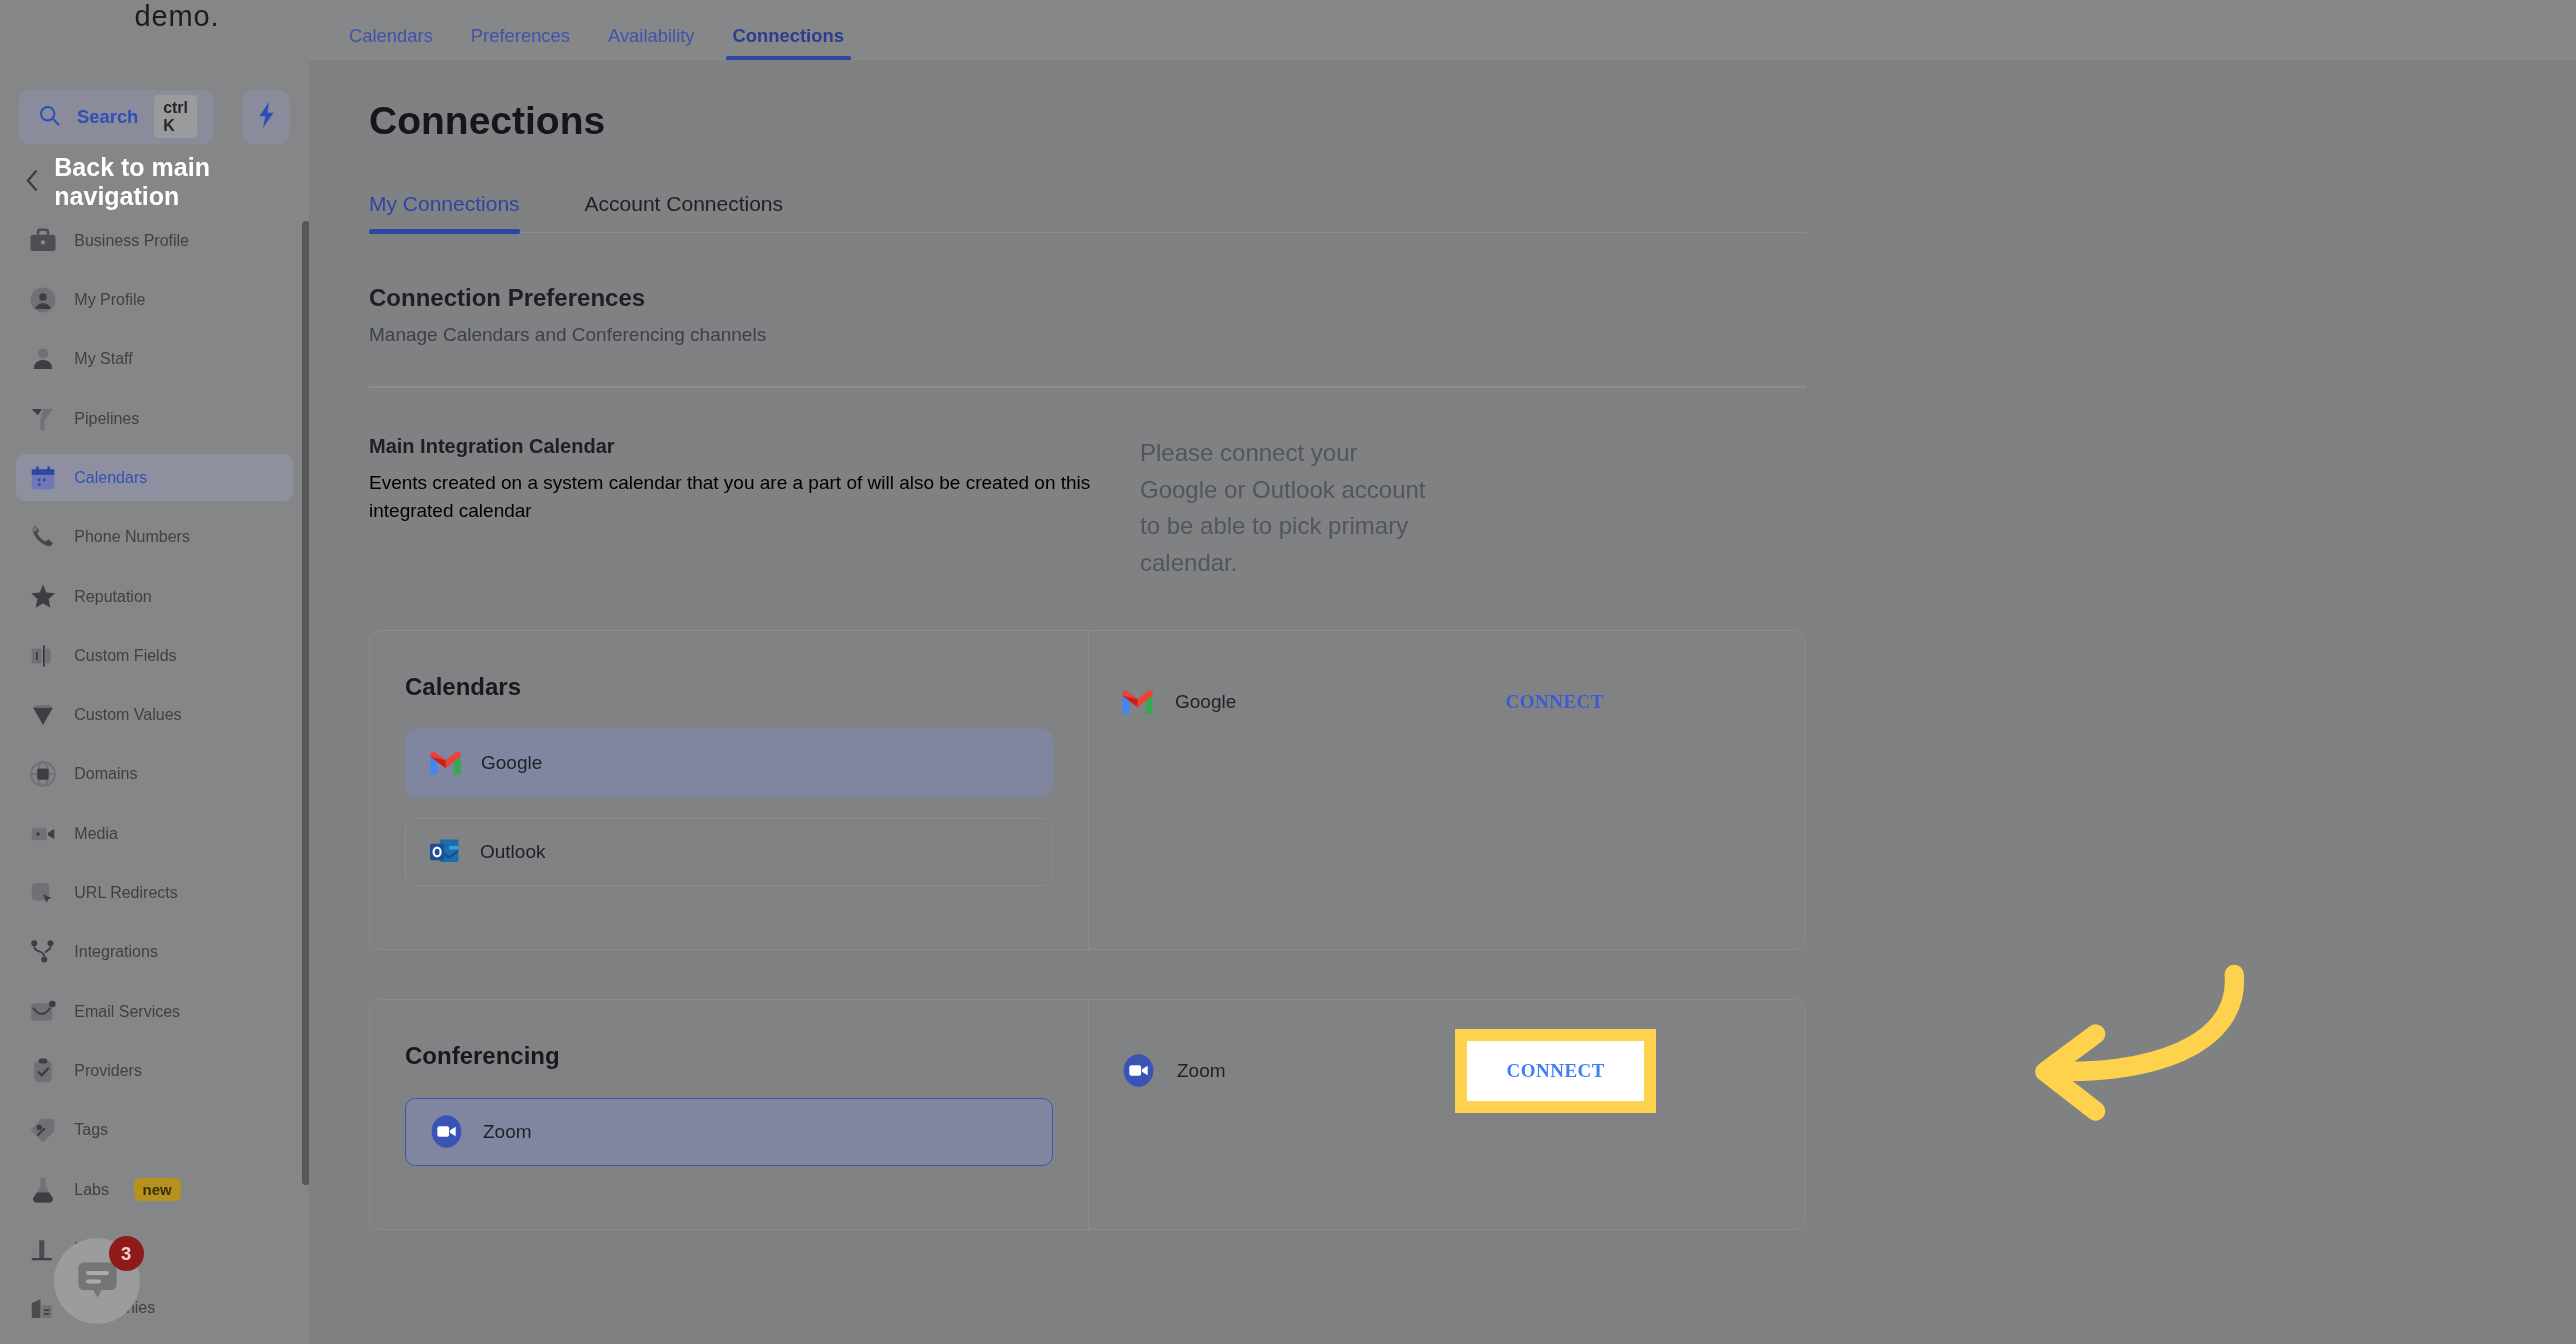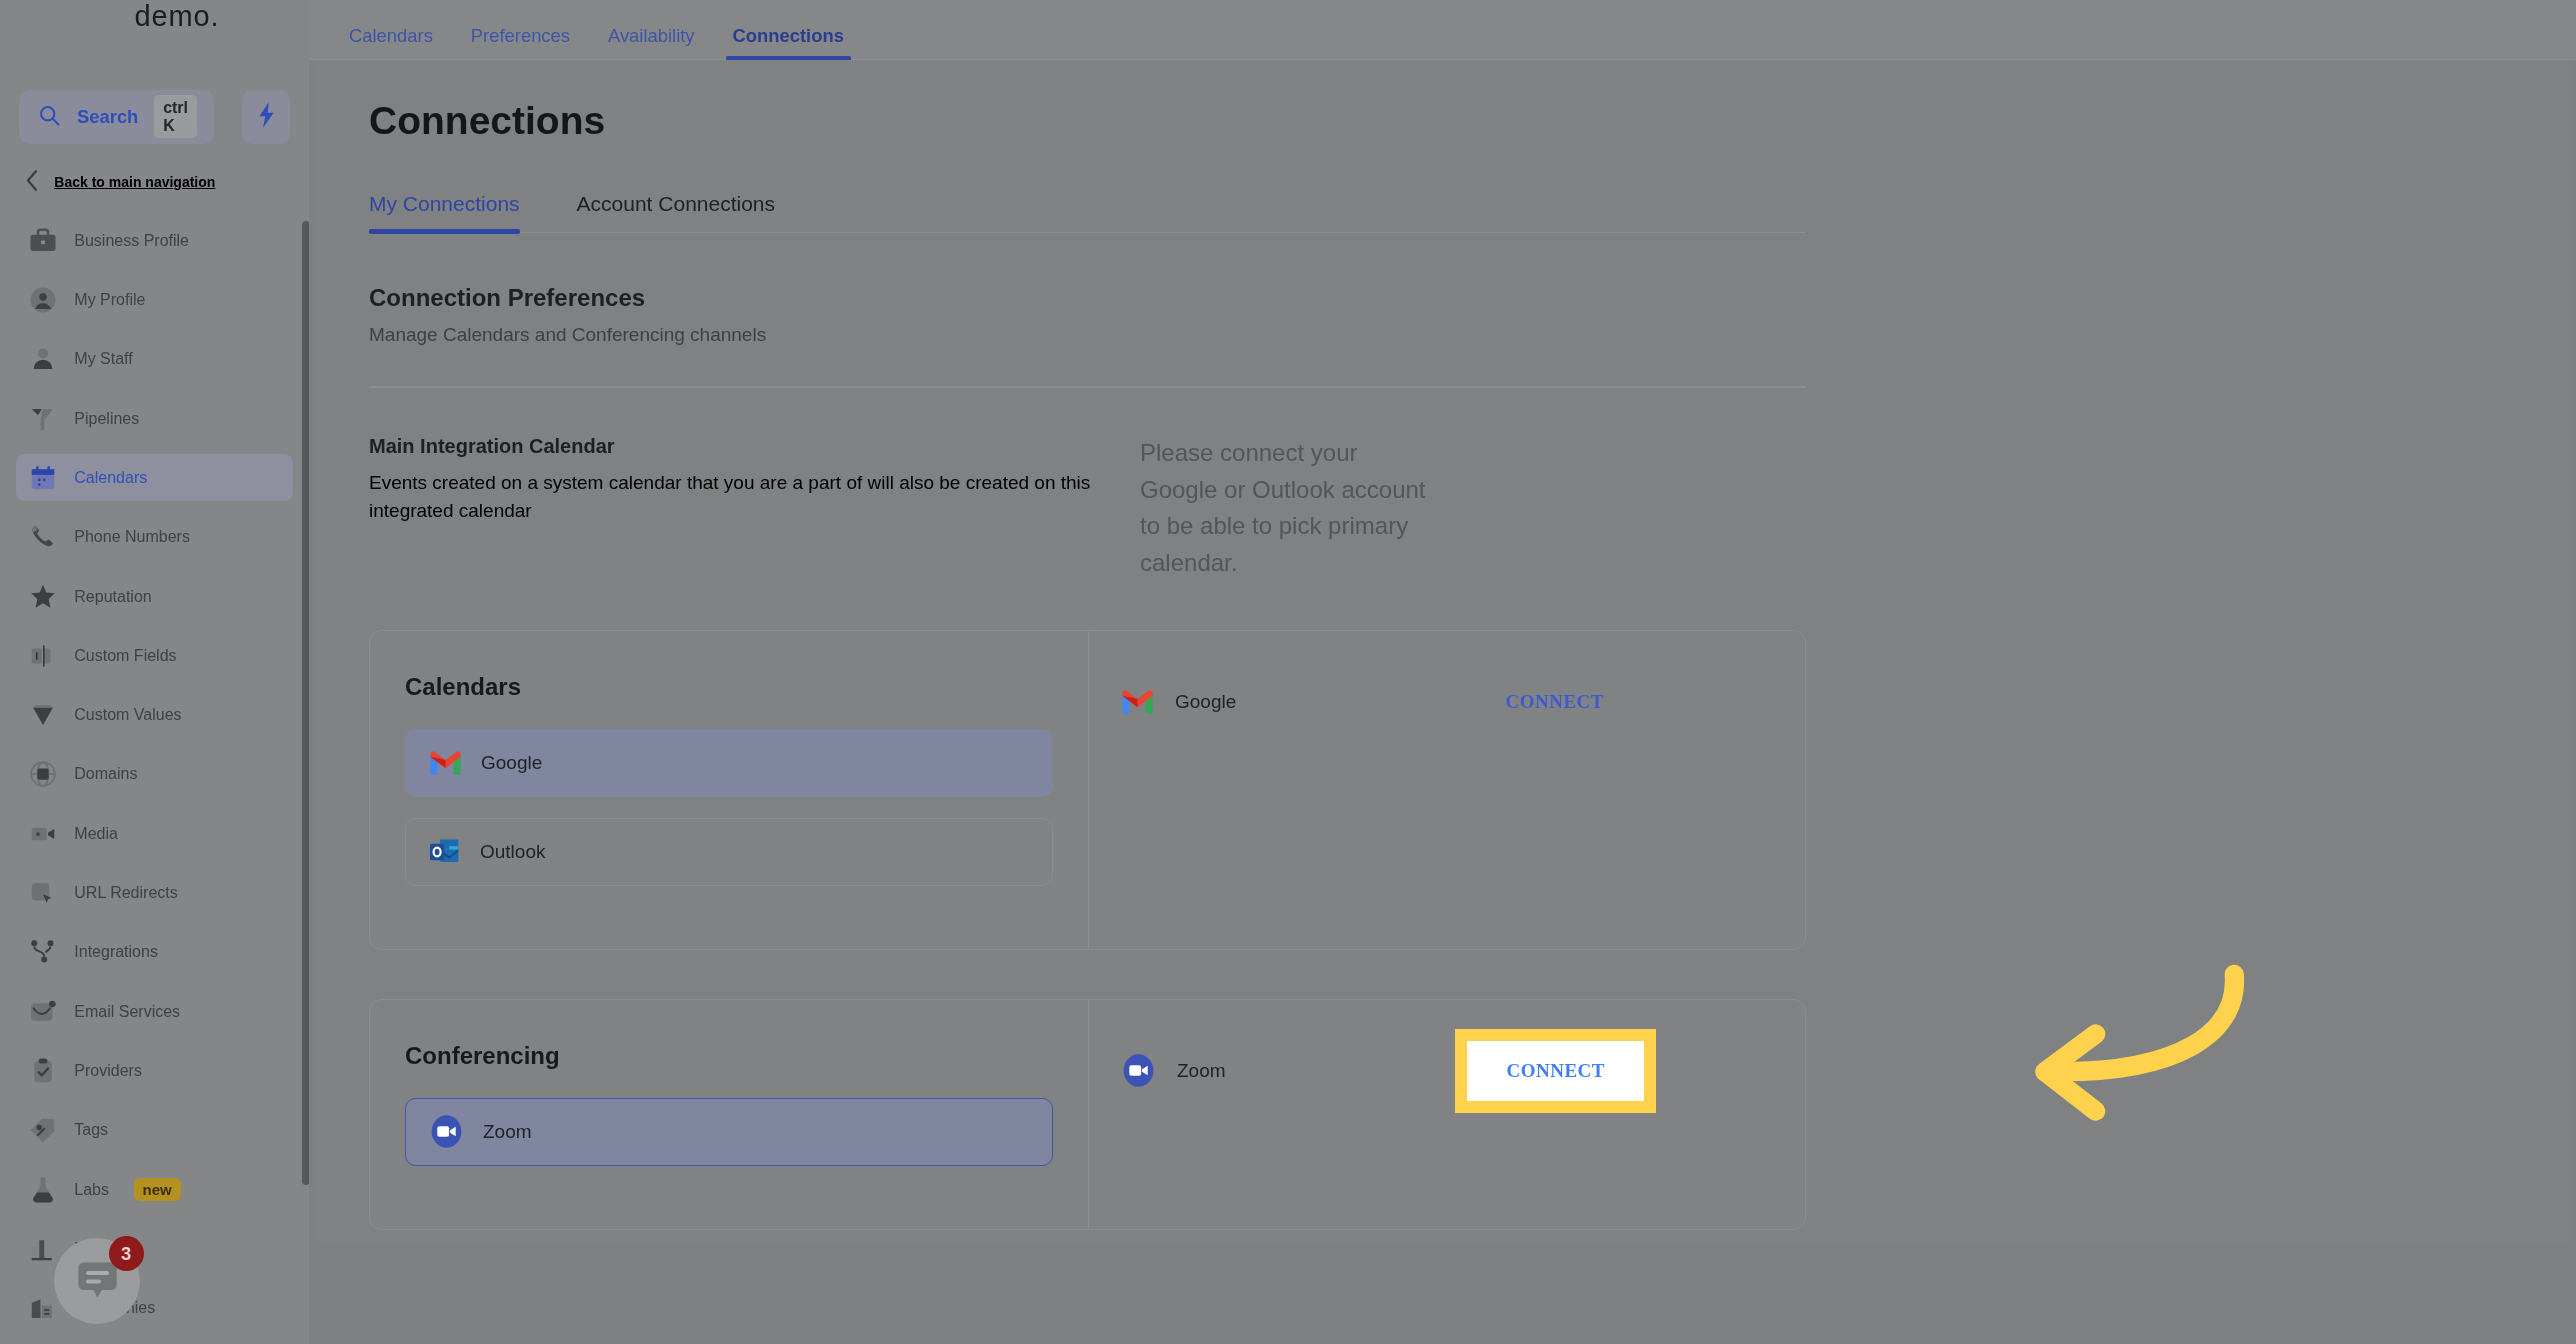--- a/index.html
+++ b/index.html
@@ -54,21 +54,21 @@
     width: 54px; height: 54px; border-radius: 10.5px;
     background: #8a8c9c;
     display: flex; align-items: center; justify-content: center;
     cursor: pointer;
   }
 
   .back-row {
     display: flex; align-items: center; gap: 12.3px;
     padding: 0 23px; height: 63px; margin-top: 7px; cursor: pointer;
   }
-  .back-label { font-size: 14px; color: #000000; font-weight: bold; text-decoration: underline; }
+  .back-label { font-size: 25px; color: #ffffff; font-weight: bold; }
 
   .nav-list {
     flex: 1; position: relative; overflow: hidden;
     padding: 3.5px 16px 0 16px;
   }
   .nav-item {
     display: flex; align-items: center; gap: 16px;
     height: 47px; padding: 0 12.3px; border-radius: 8.8px;
     margin-bottom: 12.3px; cursor: pointer; position: relative;
   }
@@ -130,21 +130,21 @@
     position: absolute; left: 7px; top: 60px;
     width: 2254px; height: 1183px;
     background: #7f8183;
   }
   #page-title {
     font-size: 39px; font-weight: bold; color: #15161a;
     margin: 39px 0 0 53px;
   }
   #subtabs {
     margin: 49px 0 0 53px;
-    display: flex; gap: 8px; border-bottom: 1.8px solid #8a8c8e;
+    display: flex; gap: 16px; border-bottom: 1.8px solid #8a8c8e;
     width: 1437px;
   }
   .subtab {
     font-size: 21px; padding: 0 19px 16px 0; margin-right: 30px;
     color: #1e2024; cursor: pointer; position: relative;
   }
   .subtab.active { color: #2e45a4; }
   .subtab.active::after {
     content:""; position: absolute; left: 0; right: 19px; bottom: -1.8px;
     height: 4.4px; background: #2e45a4; border-radius: 1.8px;

